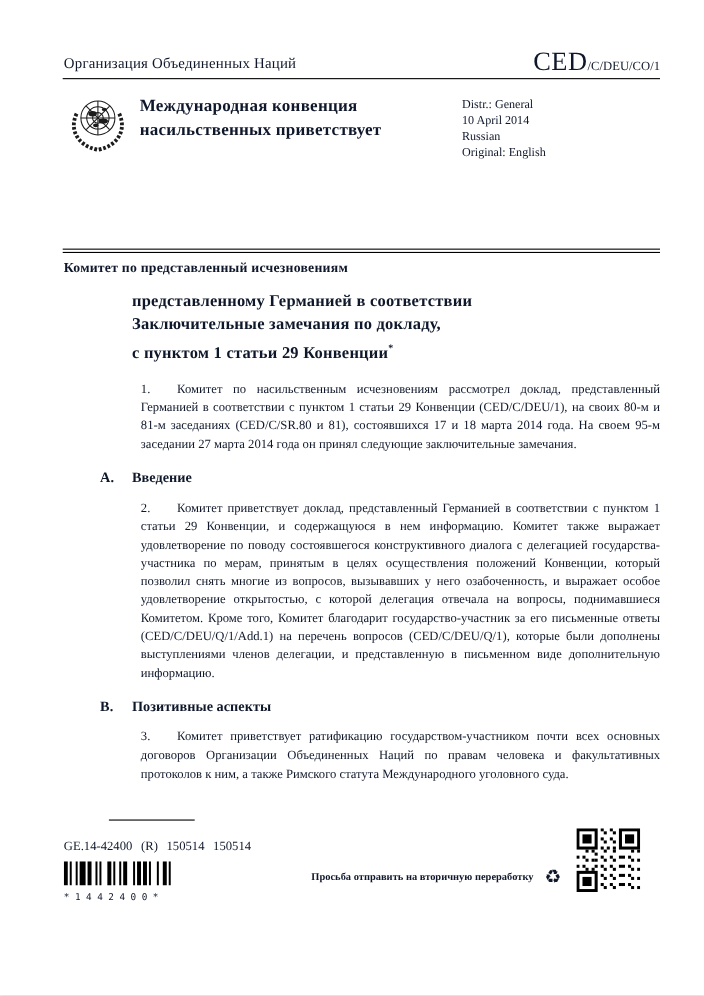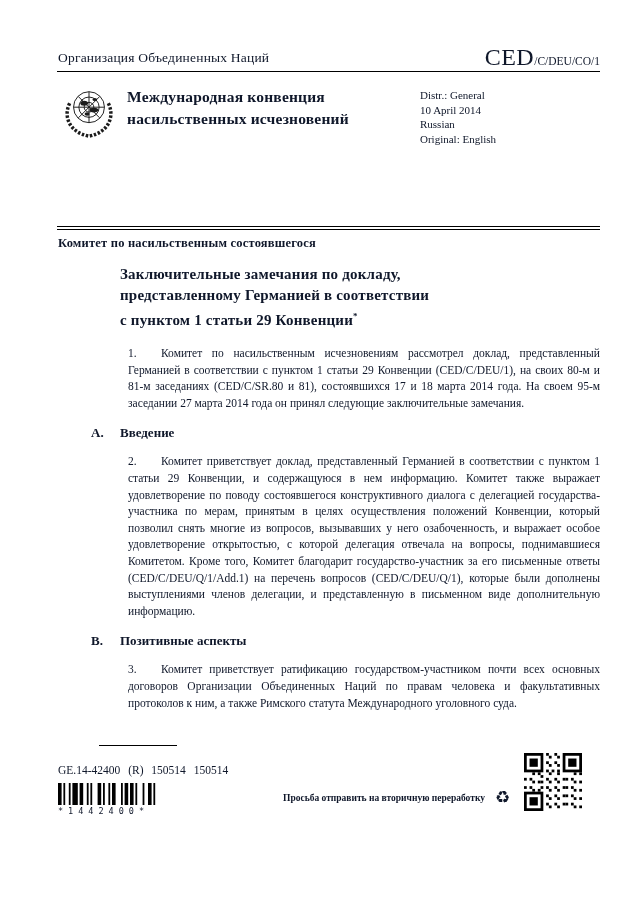--- a/index.html
+++ b/index.html
@@ -31,21 +31,21 @@
   .sec-heading{position:relative;font-weight:bold;font-size:13px;margin:14px 0 12px 0;}
   .sec-letter{position:absolute;left:-29px;top:0;}
   
   .footnote-rule{position:absolute;left:99px;top:745px;width:78px;border-top:1px solid #000;}
   .footnote{position:absolute;left:108px;top:749px;width:440px;font-size:10px;}
   .footnote .fn-marker{display:inline-block;width:12px;}
   
   .ge-number{position:absolute;left:58px;top:764px;font-size:11.5px;word-spacing:5px;}
   .barcode{position:absolute;left:58px;top:783px;width:118px;text-align:left;}
   .barcode svg{display:block;}
-  .barcode-digits{font-family:"DejaVu Sans Mono",monospace;font-size:8.5px;letter-spacing:5px;margin-top:1px;}
+  .barcode-digits{font-family:"DejaVu Sans Mono",monospace;font-size:8.5px;letter-spacing:5px;margin-top:6px;}
   .recycle{position:absolute;left:283px;top:789px;font-weight:bold;font-size:9.5px;white-space:nowrap;display:flex;align-items:center;gap:10px;}
   .recycle-icon{font-size:17px;font-weight:normal;line-height:1;}
   .qr{position:absolute;left:524px;top:753px;width:58px;height:58px;}
 </style>
 </head>
 <body>
 
 <div class="page">
 
   <div class="org-name">Организация Объединенных Наций</div>
@@ -71,37 +71,37 @@
       </g>
       <g stroke="#1c1c1c" fill="none" stroke-width="3.6" stroke-dasharray="2.6,1.7">
         <path d="M10,20 C3,34 10,50 30,54"></path>
         <path d="M50,20 C57,34 50,50 30,54"></path>
       </g>
     </svg>
   </div>
 
   <div class="conv-title">
     <div>Международная конвенция</div>
-    <div>насильственных исчезновений</div>
+    <div>насильственных приветствует</div>
   </div>
 
   <div class="distr">
     <div>Distr.: General</div>
     <div>10 April 2014</div>
     <div>Russian</div>
     <div>Original: English</div>
   </div>
 
   <div class="section-rule"></div>
-  <div class="committee">Комитет по насильственным состоявшегося</div>
+  <div class="committee">Комитет по представленный исчезновениям</div>
 
   <div class="content">
     <div class="doc-title">
+      <div>представленному Германией в соответствии</div>
       <div>Заключительные замечания по докладу,</div>
-      <div>представленному Германией в соответствии</div>
       <div><span>с пунктом 1 статьи 29 Конвенции</span><sup>*</sup></div>
     </div>
 
     <p class="body-para"><span class="para-num">1.</span><span>Комитет по насильственным исчезновениям рассмотрел доклад, представленный Германией в соответствии с пунктом 1 статьи 29 Конвенции (CED/C/DEU/1), на своих 80-м и 81-м заседаниях (CED/C/SR.80 и 81), состоявшихся 17 и 18 марта 2014 года. На своем 95-м заседании 27 марта 2014 года он принял следующие заключительные замечания.</span></p>
 
     <div class="sec-heading"><span class="sec-letter">A.</span><span>Введение</span></div>
 
     <p class="body-para"><span class="para-num">2.</span><span>Комитет приветствует доклад, представленный Германией в соответствии с пунктом 1 статьи 29 Конвенции, и содержащуюся в нем информацию. Комитет также выражает удовлетворение по поводу состоявшегося конструктивного диалога с делегацией государства-участника по мерам, принятым в целях осуществления положений Конвенции, который позволил снять многие из вопросов, вызывавших у него озабоченность, и выражает особое удовлетворение открытостью, с которой делегация отвечала на вопросы, поднимавшиеся Комитетом. Кроме того, Комитет благодарит государство-участник за его письменные ответы (CED/C/DEU/Q/1/Add.1) на перечень вопросов (CED/C/DEU/Q/1), которые были дополнены выступлениями членов делегации, и представленную в письменном виде дополнительную информацию.</span></p>
 
     <div class="sec-heading"><span class="sec-letter">B.</span><span>Позитивные аспекты</span></div>

